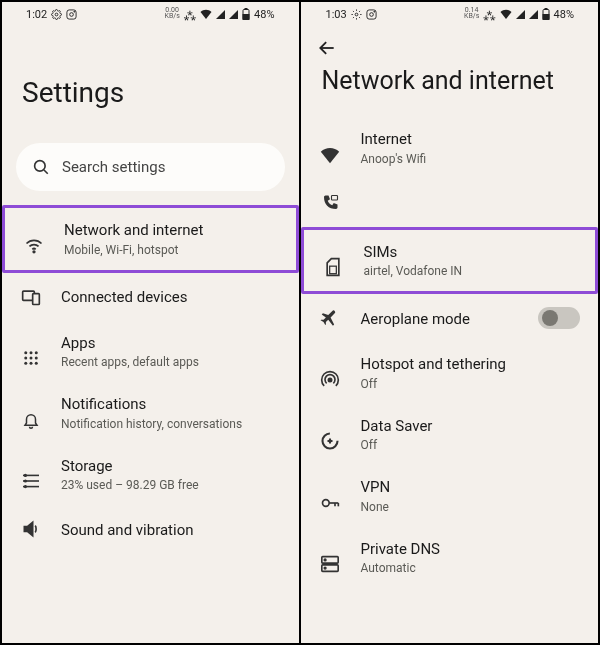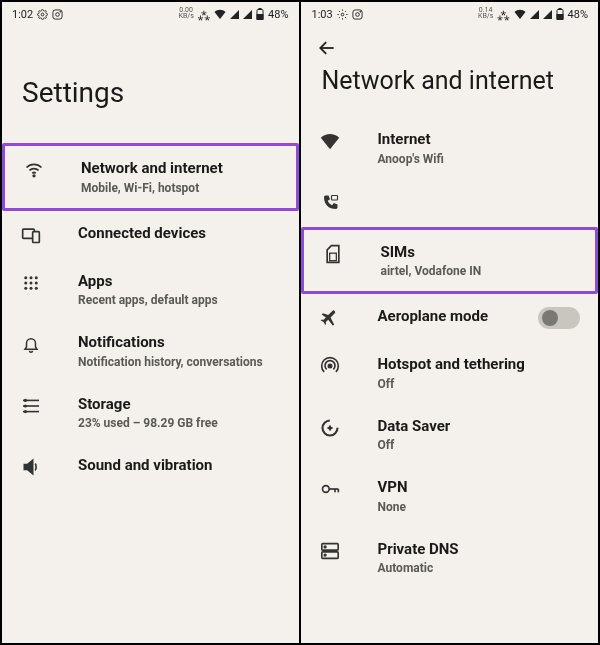--- a/index.html
+++ b/index.html
@@ -24,21 +24,21 @@
   }
   .divider {
     width: 3px;
     background: linear-gradient(to right, #000 0%, #000 33%, #7b4fc7 33%, #7b4fc7 66%, #000 66%, #000 100%);
   }
   .statusbar {
     display: flex;
     justify-content: space-between;
     align-items: center;
     height: 24px;
-    padding: 0 10px;
+    padding: 0 24px;
     font-size: 11px;
     color: #222;
   }
   .statusbar .left, .statusbar .right { display: flex; align-items: center; gap: 4px; }
   .statusbar .kbs { font-size: 7px; color:#555; display:flex; flex-direction:column; line-height:0.8; align-items:center;}
   .page-title {
     font-size: 28px;
     font-weight: 400;
     color: #1a1a1a;
     padding: 50px 20px 34px 20px;
@@ -60,25 +60,24 @@
     display: flex;
     align-items: center;
     padding: 0 16px;
     gap: 12px;
     color: #444;
     font-size: 15px;
   }
   .list { }
   .row {
     display: flex;
-    align-items: flex-start;
+    align-items: flex-end;
     padding: 13px 18px 13px 18px;
-    gap: 36px;
+    gap: 19px;
     position: relative;
-    font-weight: bold;
   }
   .row .icon-slot {
     width: 22px;
     height: 22px;
     display: flex;
     align-items: center;
     justify-content: center;
     color:#333;
     flex-shrink:0;
   }
@@ -157,20 +156,29 @@
               <rect x="3" y="0" width="2" height="1.5" fill="#222"></rect>
               <rect x="1" y="6.5" width="6" height="5" fill="#222"></rect>
             </svg>
           </span>
         <span>48%</span>
       </div>
     </div>
 
     <div class="page-title">Settings</div>
 
+    <div class="search-pill">
+      <span>
+          <svg width="18" height="18" viewBox="0 0 24 24" fill="none" stroke="#333" stroke-width="2.2">
+            <circle cx="10.5" cy="10.5" r="7"></circle>
+            <line x1="21" y1="21" x2="16" y2="16"></line>
+          </svg>
+        </span>
+      <span>Search settings</span>
+    </div>
 
     <div class="list" id="left-list">
         <div class="row highlight">
           <div class="icon-slot">
             <svg width="20" height="20" viewBox="0 0 24 24" fill="none" stroke="#333" stroke-width="2">
               <path d="M3 9c5-5 13-5 18 0"></path>
               <path d="M6.5 12.5c3-3 8-3 11 0"></path>
               <path d="M10 16c1.2-1.2 2.8-1.2 4 0"></path>
               <circle cx="12" cy="19" r="1" fill="#333"></circle>
             </svg>

